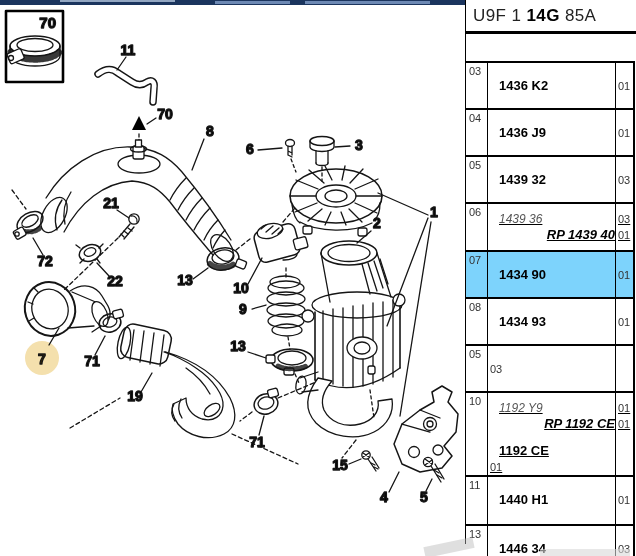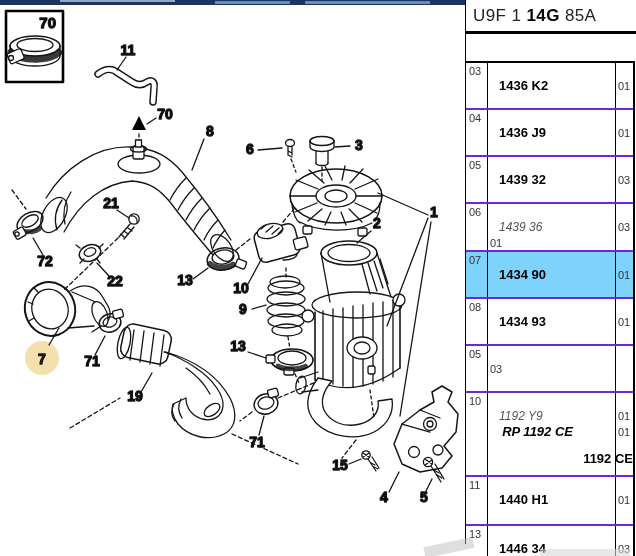--- a/index.html
+++ b/index.html
@@ -14,29 +14,29 @@
   svg text.cobox{font-size:15px;}
   svg text.co7{font-size:14px;fill:#3a2a00;}
   
   .panel{position:absolute;left:465px;top:0;width:171px;height:544px;border-left:1px solid #000;
          box-sizing:border-box;background:#fff;}
   .hdr{position:absolute;top:6px;left:7px;font-size:17px;color:#222;letter-spacing:.4px;white-space:pre;}
   .hdr .hb{font-weight:bold;color:#000;}
   .rule{position:absolute;top:31px;left:0;width:170px;height:3px;background:#000;}
   .ptable{position:absolute;top:61px;left:0;width:167px;height:495px;border-top:2px solid #000;
           border-right:2px solid #000;overflow:hidden;box-sizing:content-box;}
-  .prow{position:relative;border-bottom:2px solid #6d28d9;background:#fff;}
+  .prow{position:relative;border-bottom:2px solid #000000;background:#fff;}
   .rh1{height:45px;} .rh2{height:46px;} .rh3{height:82px;} .rh4{height:47px;} .rh5{height:44px;}
   .prow.hl{background:#7dd3fc;}
   .ref{position:absolute;left:3px;top:2px;font-size:11px;color:#333;}
   .refline{position:absolute;left:21px;top:0;bottom:0;border-left:1px solid #000;}
   .vline{position:absolute;right:17px;top:0;bottom:0;border-left:1px solid #000;}
   .lines{position:absolute;left:22px;right:0;top:0;bottom:0;}
-  .c1{padding-top:15px;} .cml{padding-top:15px;}
-  .pline{display:flex;align-items:flex-end;line-height:16px;gap:42px;}
+  .c1{padding-top:15px;} .cml{padding-top:7px;text-decoration:underline;}
+  .pline{display:flex;align-items:flex-start;line-height:16px;}
   .gap{margin-top:11px;flex-direction:column;}
   .ptxt{flex:1;padding-left:11px;font-size:13px;color:#000;}
   .b{font-weight:bold;}
   .it{font-style:italic;color:#555;font-size:12px;}
   .rp{font-weight:bold;font-style:italic;text-align:right;padding-right:1px;font-size:13px;color:#000;}
   .pqty{width:17px;font-size:11px;color:#333;padding-left:2px;box-sizing:border-box;}
   .smudge1{position:absolute;left:424px;top:542px;width:50px;height:11px;background:#b9b9b9;
            opacity:.45;transform:rotate(-12deg);}
   .smudge2{position:absolute;left:540px;top:549px;width:90px;height:7px;background:#d8d8d8;opacity:.6;}
 </style>
@@ -360,20 +360,21 @@
     <div class="prow rh2">
       <span class="ref">06</span>
       <div class="refline"></div>
       <div class="vline"></div>
       <div class="lines cml">
         <div class="pline">
           <span class="ptxt it">1439 36</span>
           <span class="pqty">03</span>
         </div>
         <div class="pline">
+          <span class="ptxt rp">RP 1439 40</span>
           <span class="pqty">01</span>
         </div>
       </div>
     </div>
 
     <div class="prow rh1 hl">
       <span class="ref">07</span>
       <div class="refline"></div>
       <div class="vline"></div>
       <div class="lines c1">

